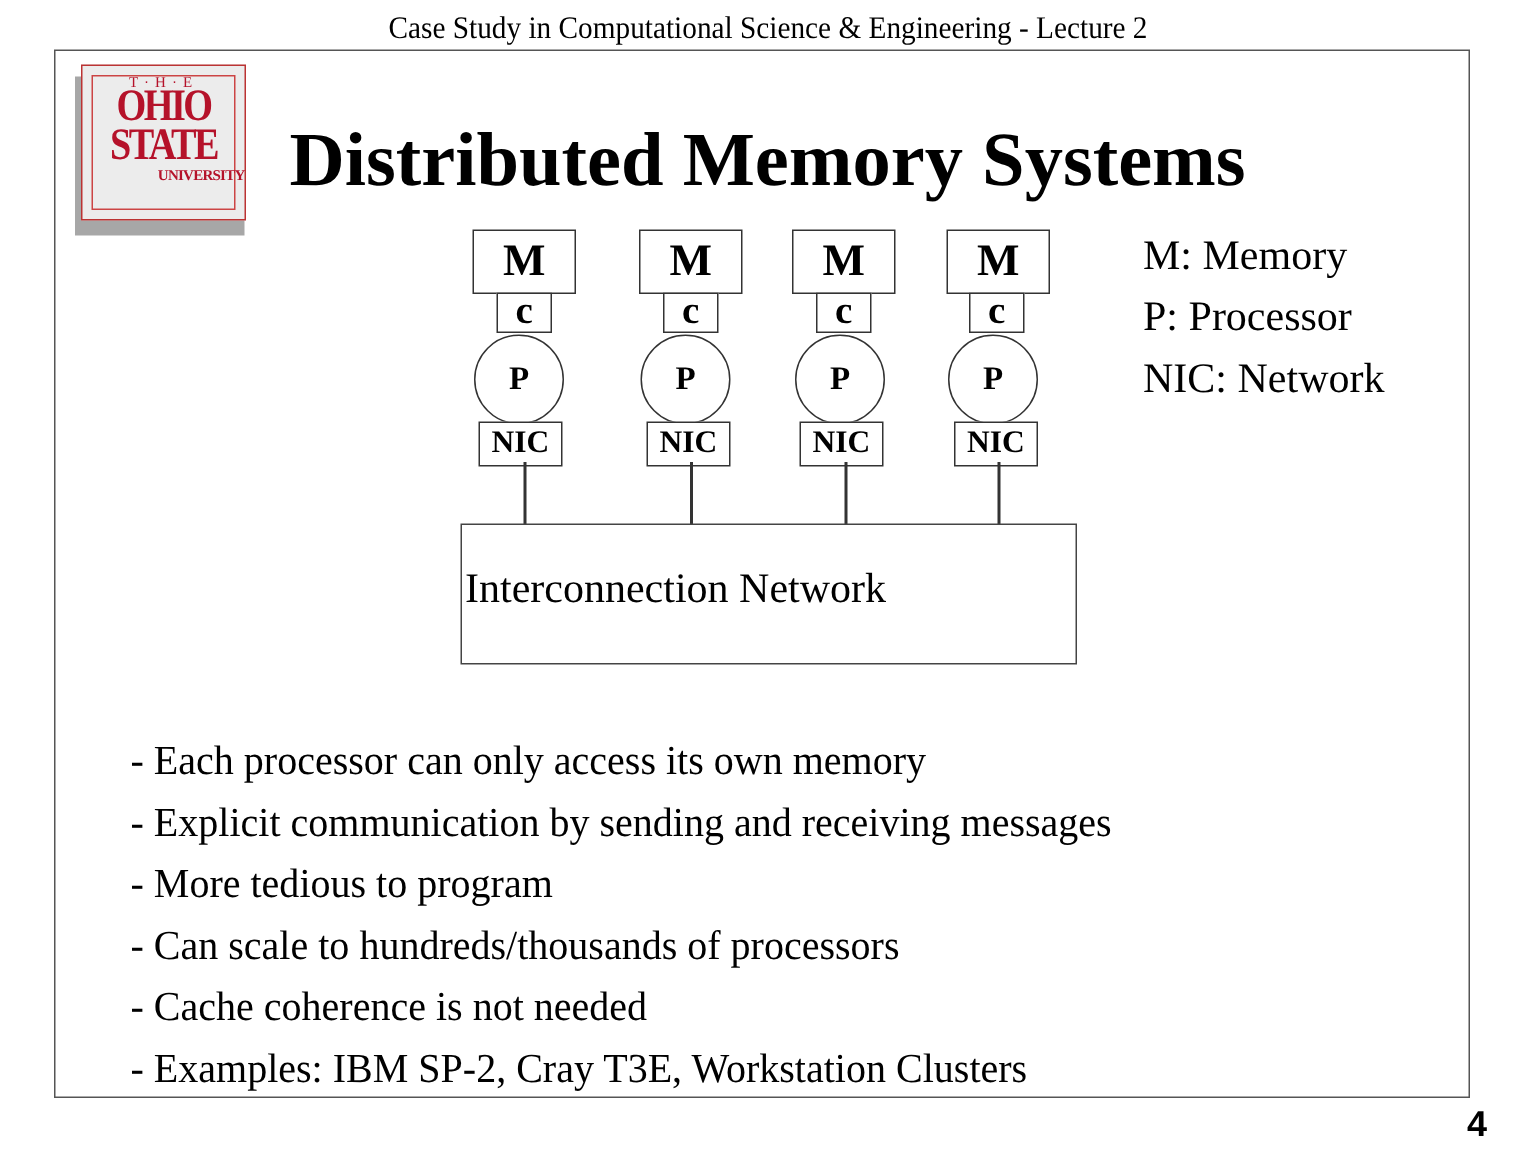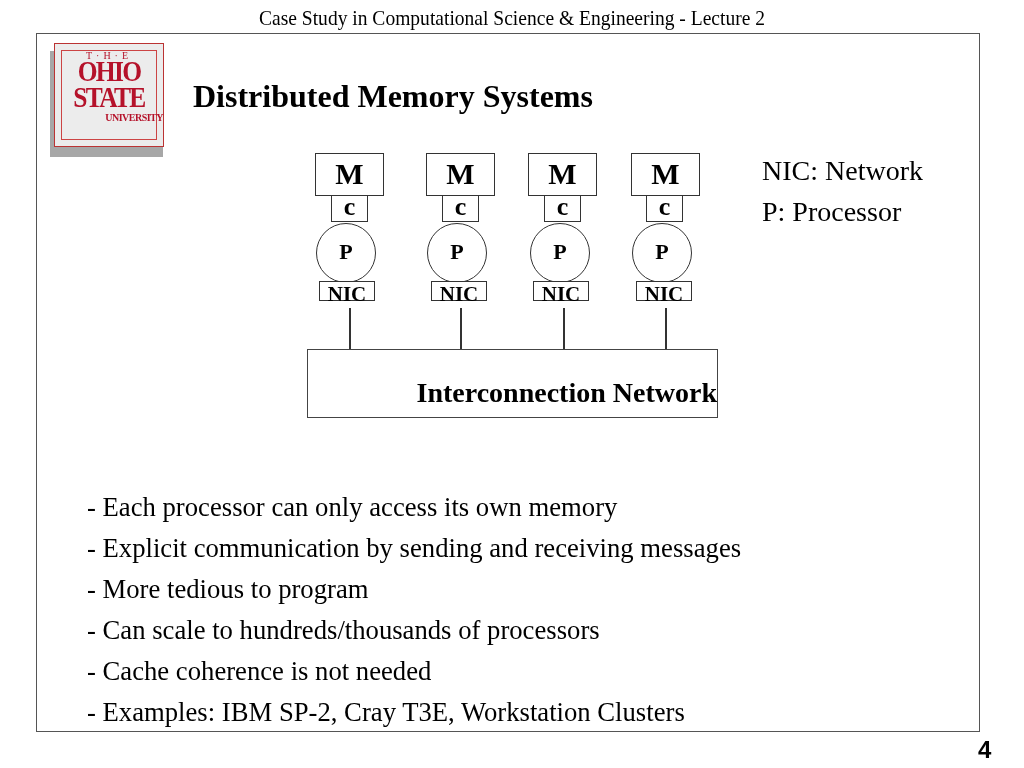--- a/index.html
+++ b/index.html
@@ -7,28 +7,28 @@
   .abs { position:absolute; }
   .header { left:0; width:1024px; top:6px; text-align:center; font-size:21px; transform:scaleX(0.93); }
   .frame { left:36px; top:33px; width:944px; height:699px; border:1.5px solid #555; box-sizing:border-box; }
   .logo-shadow { left:50px; top:51px; width:113px; height:106px; background:#a7a7a7; }
   .logo { left:42px; top:43px; width:110px; height:104px; background:#ececec; border:1.5px solid #b33; box-sizing:border-box;margin-left:12px; }
   .logo-inner { position:absolute; left:6px; top:6px; right:6px; bottom:6px; border:1px solid #c44; }
   .logo-the { position:absolute; left:0; right:0; top:6px; text-align:center; color:#b5122a; font-size:10px; letter-spacing:4px; }
   .logo-ohio { position:absolute; left:0; right:0; top:14px; text-align:center; color:#b5122a; font-size:30px; font-weight:bold; line-height:26px; letter-spacing:-2px; transform:scaleX(0.85); }
   .logo-state { position:absolute; left:0; right:0; top:40px; text-align:center; color:#b5122a; font-size:30px; font-weight:bold; line-height:26px; letter-spacing:-2px; transform:scaleX(0.85); }
   .logo-univ { position:absolute; left:0; right:0; top:68px; text-align:right; color:#b5122a; font-size:10px; font-weight:bold; letter-spacing:-0.5px; }
-  .title { left:193px; top:78px; font-size:32px; font-weight:bold; white-space:nowrap; }
+  .title { left:193px; top:78px; font-size:51px; font-weight:bold; white-space:nowrap; }
   .box { position:absolute; border:1.5px solid #333; box-sizing:border-box; background:#fff; text-align:center; font-weight:bold; }
   .mbox { width:69px; height:43px; font-size:30px; line-height:40px; }
   .cbox { width:37px; height:27px; font-size:26px; line-height:22px; }
   .pcirc { position:absolute; width:60px; height:60px; border:1.5px solid #333; border-radius:50%; box-sizing:border-box; text-align:center; font-weight:bold; font-size:22px; line-height:56px; background:#fff; }
-  .nicbox { width:56px; height:20px; font-size:21px; line-height:25px; }
+  .nicbox { width:56px; height:30px; font-size:21px; line-height:25px; }
   .vline { position:absolute; width:1.5px; background:#333; }
-  .net { left:307px; top:349px; width:411px; height:69px; border:1.5px solid #444; box-sizing:border-box; font-weight:bold; font-size:28px; line-height:86px; text-align:right; padding-left:2px; white-space:nowrap; }
+  .net { left:307px; top:349px; width:411px; height:94px; border:1.5px solid #444; box-sizing:border-box; font-weight:normal; font-size:28px; line-height:86px; text-align:left; padding-left:2px; white-space:nowrap; }
   .legend { left:762px; top:150px; font-size:28px; line-height:41px; white-space:pre; }
   .bullets { left:87px; top:486px; font-size:27.5px; line-height:41px; white-space:nowrap; transform-origin:left top; transform:scaleX(0.97); }
   .pagenum { left:978px; top:736px; font-size:24px; font-weight:bold; font-family:"Liberation Sans", sans-serif; }
 </style>
 </head>
 <body>
 
 <div class="abs header">Case Study in Computational Science &amp; Engineering - Lecture 2</div>
 
 <div class="abs frame"></div>
@@ -69,21 +69,21 @@
   <div>
     <div class="box mbox" style="left:631px;top:153px;">M</div>
     <div class="box cbox" style="left:646px;top:195px;">c</div>
     <div class="pcirc" style="left:632px;top:223px;">P</div>
     <div class="box nicbox" style="left:636px;top:281px;">NIC</div>
     <div class="vline" style="left:665px;top:308px;height:42px;"></div>
   </div>
   <div class="abs net">Interconnection Network</div>
 </div>
 
-<div class="abs legend"><div>NIC: Network</div><div>P: Processor</div></div>
+<div class="abs legend"><div>M: Memory</div><div>P: Processor</div><div>NIC: Network</div></div>
 
 <div class="abs bullets">
   <div>- Each processor can only access its own memory</div>
   <div>- Explicit communication by sending and receiving messages</div>
   <div>- More tedious to program</div>
   <div>- Can scale to hundreds/thousands of processors</div>
   <div>- Cache coherence is not needed</div>
   <div>- Examples: IBM SP-2, Cray T3E, Workstation Clusters</div>
 </div>
 

